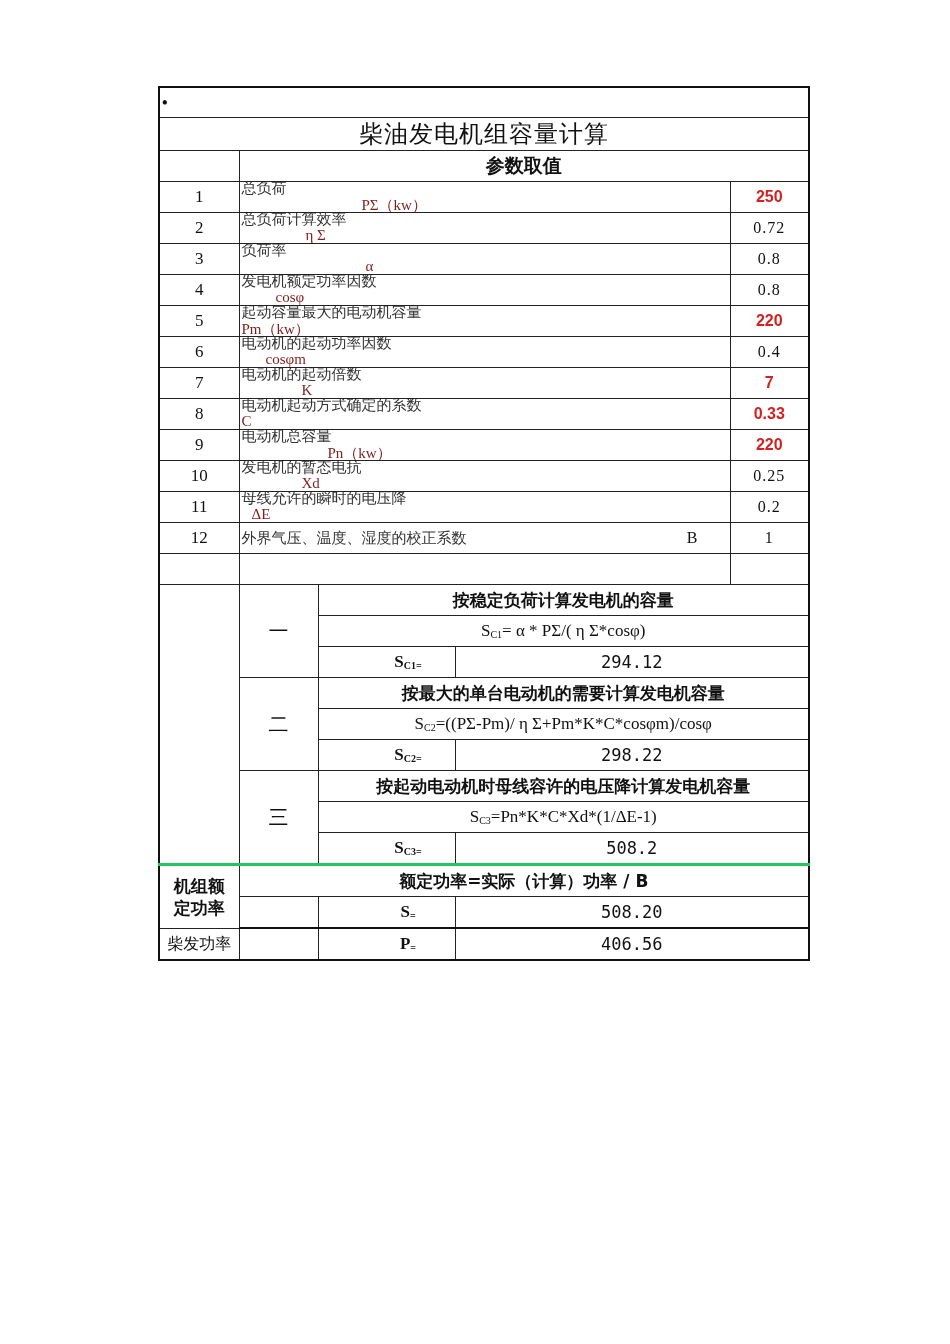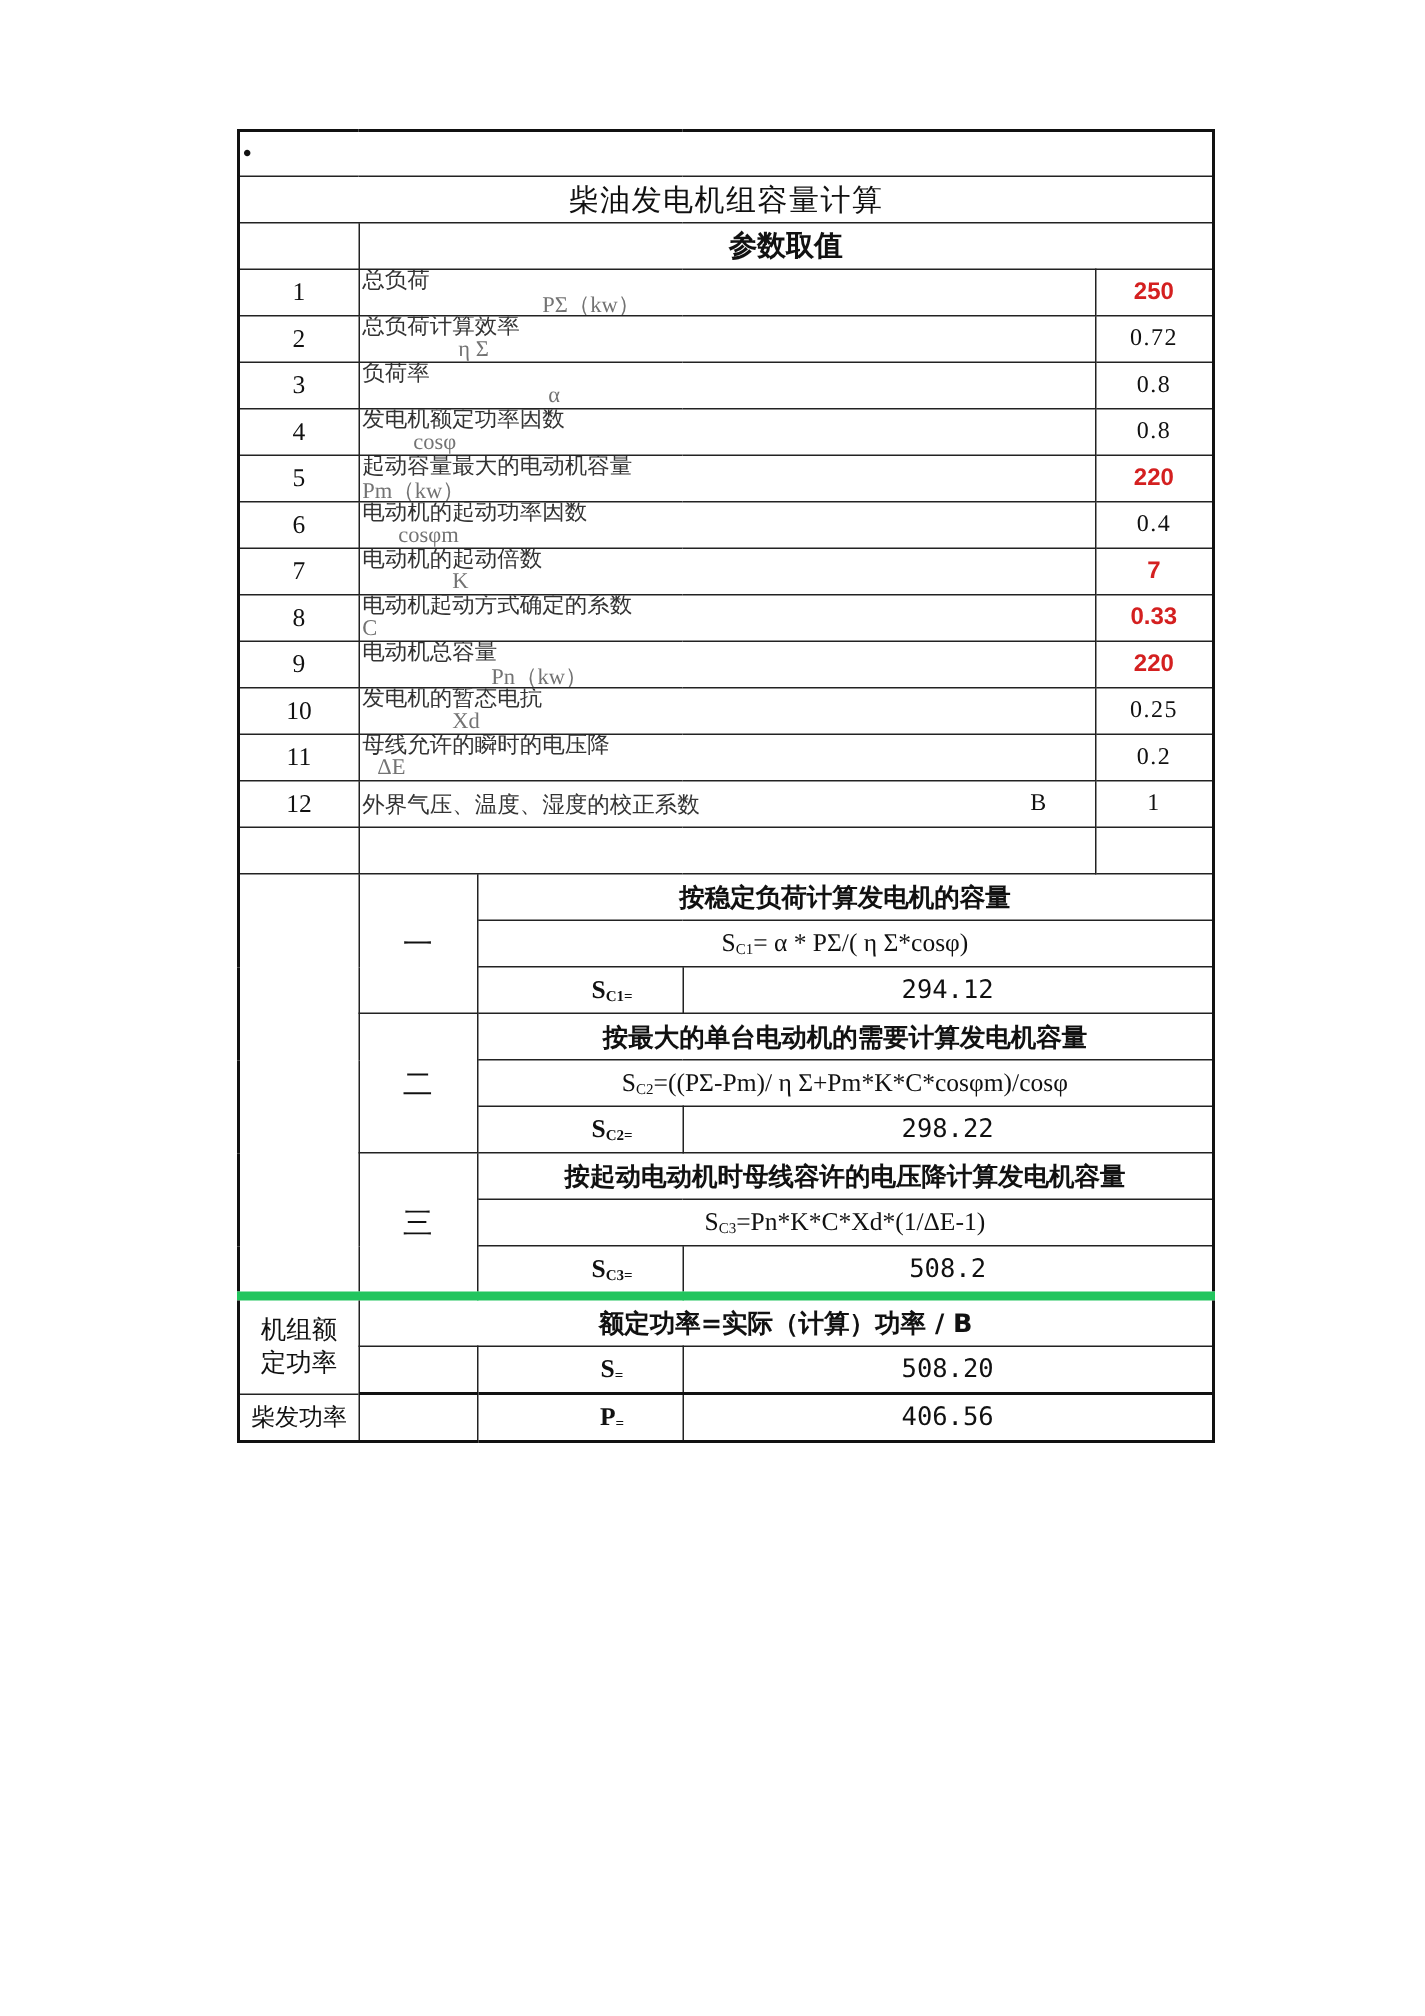--- a/index.html
+++ b/index.html
@@ -4,38 +4,38 @@
 <style>
   html, body { margin: 0; padding: 0; background: #ffffff; }
   body { width: 950px; height: 1344px; position: relative; overflow: hidden;
          font-family: "Liberation Serif", "DejaVu Serif", serif; color: #111; }
   .sheet { position: absolute; left: 158px; top: 86px; width: 650px; }
   table { border-collapse: collapse; width: 650px; table-layout: fixed; }
   td { border: 1px solid #222; padding: 0; height: 30px; vertical-align: middle;
        font-size: 17px; overflow: hidden; white-space: nowrap; position: relative; }
   .outer { border: 2px solid #111; }
   .dot-row td { height: 29px; text-align: left; padding-left: 2px; font-size: 16px; font-weight: bold; }
-  .title { text-align: center; font-size: 20px; font-family: "DejaVu Sans", sans-serif; letter-spacing: 1px; }
+  .title { text-align: center; font-size: 24px; font-family: "DejaVu Sans", sans-serif; letter-spacing: 1px; }
   .hdr { text-align: center; font-size: 19px; font-weight: bold; font-family: "DejaVu Sans", sans-serif; }
   .num { text-align: center; font-size: 17px; }
   .val { text-align: center; font-size: 16px; letter-spacing: 1px; }
   .val.red { color: #d42020; font-weight: bold; font-family: Liberation Sans, sans-serif; letter-spacing: 0; margin-left: 13px; }
   .desc { vertical-align: top; font-size: 15px; }
   .desc .l1 { position: absolute; left: 2px; top: -3px; font-family: "DejaVu Sans", sans-serif; font-size: 15px; color: #333; }
-  .desc .l2 { position: absolute; top: 14px; font-size: 15px; color: #737373; }
+  .desc .l2 { position: absolute; top: 14px; font-size: 15px; color: #7f1d1d; }
   .desc.single .l1 { top: 6px; }
   .desc .bsym { position: absolute; right: 32px; top: 6px; font-size: 16px; }
   .sec-num { text-align: center; font-size: 20px; font-family: "DejaVu Sans", sans-serif; }
   .sec-title { text-align: center; font-weight: bold; font-size: 17px; font-family: "DejaVu Sans", sans-serif; }
   .formula { text-align: center; font-size: 17px; }
   .formula sub, .slabel sub { font-size: 10px; vertical-align: -2px; }
   .slabel { text-align: center; font-weight: bold; font-size: 17px; padding-left: 43px; }
   .result { text-align: center; font-size: 17px; font-family: "DejaVu Sans Mono", monospace; }
   .left-label { text-align: center; font-size: 17px; font-family: "DejaVu Sans", sans-serif; line-height: 22px; white-space: normal; }
-  .thick-top td { border-top: 6px solid #22c55e; }
+  .thick-top td { border-top: 3px solid #22c55e; font-weight: bold; }
   .bold-bottom td { border-bottom: 2px solid #111; }
 </style>
 </head>
 <body>
 
 <div class="sheet">
   <table class="outer">
     <colgroup>
       <col style="width:80px">
         <col style="width:79px">

